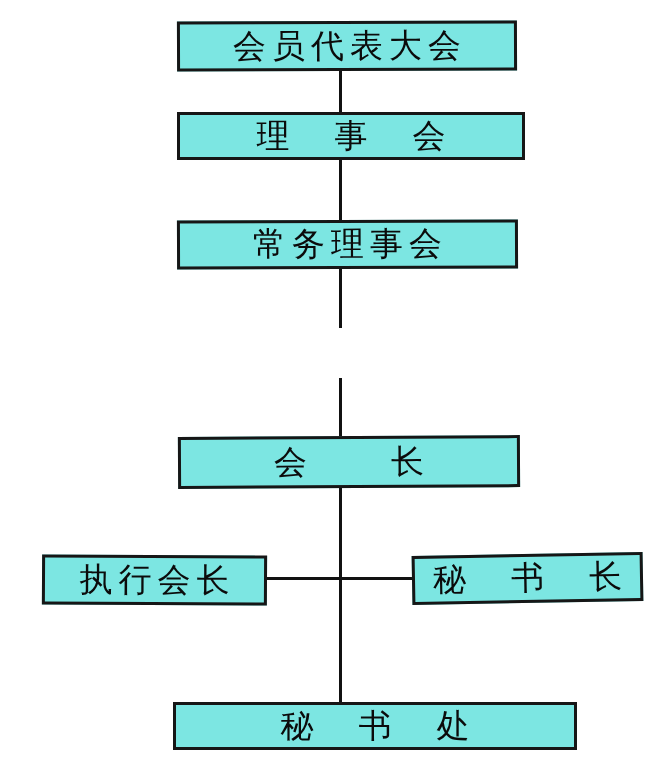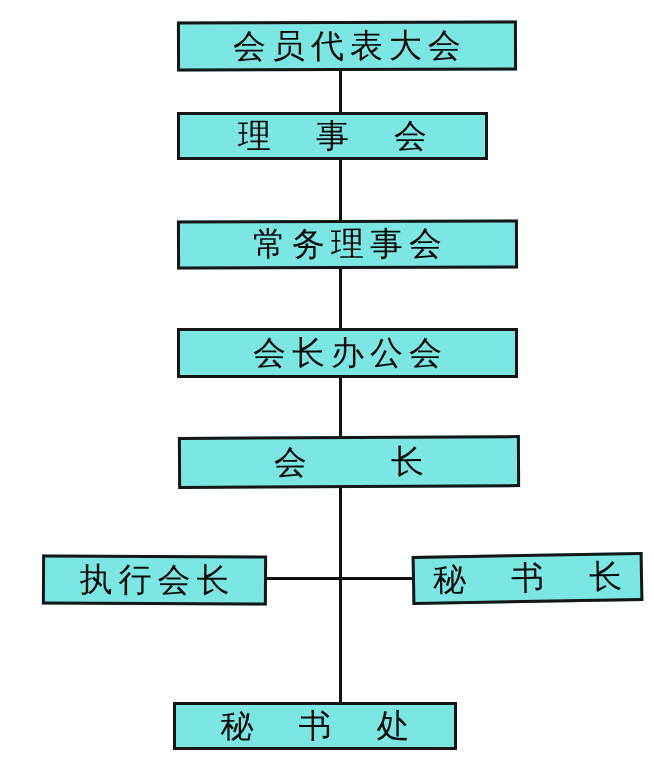--- a/index.html
+++ b/index.html
@@ -27,27 +27,27 @@
     align-items: center;
     justify-content: center;
     font-size: 33px;
     color: #0b0b0b;
     letter-spacing: 6px;
     white-space: pre;
     text-indent: 6px; 
   }
   
   .n-member-congress   { left:177px; top:21px;  width:340px; height:50px; transform: rotate(-0.2deg); }
-  .n-council           { left:177px; top:112px; width:311px; height:48px; }
+  .n-council           { left:177px; top:112px; width:348px; height:48px; }
   .n-standing-council  { left:177px; top:220px; width:341px; height:49px; transform: rotate(-0.2deg); }
   .n-president-office  { left:177px; top:328px; width:341px; height:50px; }
   .n-president         { left:178px; top:436px; width:342px; height:52px; transform: rotate(-0.3deg); }
   .n-exec-president    { left:42px;  top:555px; width:225px; height:50px; transform: rotate(0.3deg); }
   .n-secretary-general { left:412px; top:554px; width:231px; height:49px; transform: rotate(-1deg); }
-  .n-secretariat       { left:173px; top:702px; width:284px; height:48px; }
+  .n-secretariat       { left:173px; top:702px; width:404px; height:48px; }
   
   .vline, .hline {
     position: absolute;
     background: #111111;
   }
   .vline { width: 3px; }
   .hline { height: 3px; }
   .l-v1 { left:339px; top:71px;  height:41px;  }
   .l-v2 { left:339px; top:160px; height:60px;  }
   .l-v3 { left:339px; top:269px; height:59px;  }
@@ -65,21 +65,20 @@
   <div class="vline l-v1"></div>
 
   <div class="node n-council">理　事　会</div>
 
   <div class="vline l-v2"></div>
 
   <div class="node n-standing-council">常务理事会</div>
 
   <div class="vline l-v3"></div>
 
-  <div class="node n-president-office">会长办公会</div>
 
   <div class="vline l-v4"></div>
 
   <div class="node n-president">会　　长</div>
 
   <div class="vline l-v5"></div>
   <div class="hline l-h1"></div>
 
   <div class="node n-exec-president">执行会长</div>
 

